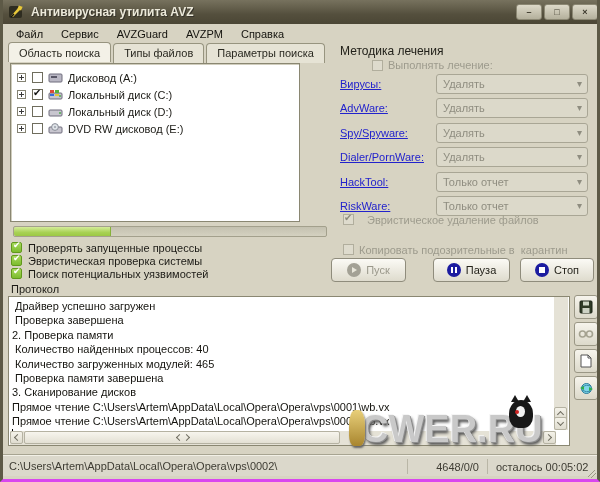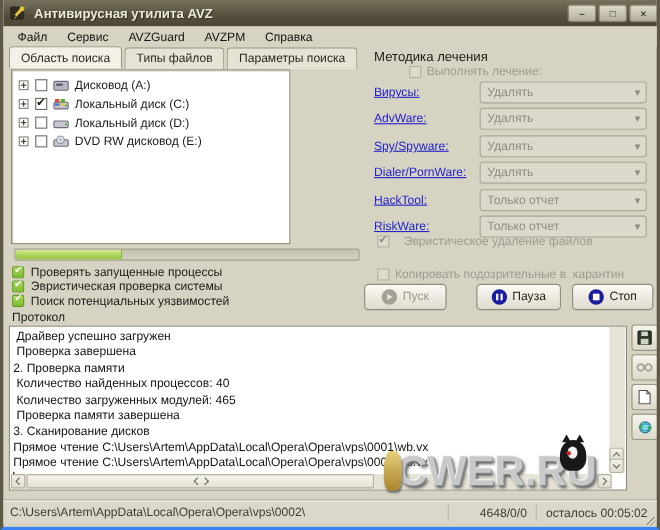--- a/index.html
+++ b/index.html
@@ -1,20 +1,20 @@
 <!DOCTYPE html>
 <html><head>
 <meta charset="utf-8">
 <style>
   * { margin:0; padding:0; box-sizing:border-box; }
   body { font-family:"Liberation Sans", sans-serif; background:#3a382c; }
   #window {
     position:relative; width:600px; height:482px; overflow:hidden;
     background:#d7d3c2;
-    border-left:3px solid #5d5946; border-right:3px solid #5d5946; border-bottom:3px solid #3b82f6;
+    border-left:3px solid #5d5946; border-right:3px solid #5d5946; border-bottom:3px solid #d946ef;
     font-size:11px; color:#1c1b16;
   }
   
   .titlebar { position:absolute; left:0; top:0; width:600px; height:24px;
     background:linear-gradient(#77725e,#544f3d 60%,#4b4635);
     display:flex; align-items:center; padding:0 5px; }
   .titlebar .title { color:#ece9da; font-weight:bold; font-size:12px; margin-left:7px; flex:1;
     text-shadow:1px 1px 0 #36332a; }
   .winbtn { width:26px; height:16px; margin-left:2px; border:1px solid #8b8773; border-radius:3px;
     background:linear-gradient(#ddd9c9,#b4b09c); color:#3c392c; font-size:9px; line-height:14px;
@@ -23,21 +23,21 @@
   .menubar { position:absolute; left:0; top:24px; width:600px; height:19px; display:flex;
     align-items:center; padding-left:4px; background:#d7d3c2; }
   .menu-item { padding:2px 9px; color:#14130e; }
   
   .tabs { position:absolute; left:5px; top:43px; height:20px; display:flex; }
   .tab { border:1px solid #97947f; border-bottom:none; border-radius:4px 4px 0 0;
     background:linear-gradient(#ecead e0,#e3e0d2); background:#e6e3d5; padding:3px 10px 0 10px;
     margin-right:2px; color:#2a2921; }
   .tab.active { background:#f3f1e7; font-weight:normal; position:relative; top:-1px; padding-top:4px; }
   
-  .treebox { position:absolute; left:7px; top:63px; width:254px; height:159px; background:#fff;
+  .treebox { position:absolute; left:7px; top:63px; width:290px; height:159px; background:#fff;
     border:1px solid #8a8772; box-shadow:inset 1px 1px 0 #d0cdbd; overflow:hidden; }
   .tree-row { display:flex; align-items:center; height:17px; padding-left:6px; }
   .expander { width:9px; height:9px; border:1px solid #848272; background:#fff; position:relative;
     margin-right:6px; flex:none; }
   .expander::before, .expander::after { content:""; position:absolute; background:#3a3a3a; }
   .expander::before { left:1px; right:1px; top:3px; height:1px; }
   .expander::after { top:1px; bottom:1px; left:3px; width:1px; }
   .cb { width:11px; height:11px; border:1px solid #6f6d5d; background:#fff; position:relative;
     margin-right:5px; flex:none; }
   .cb.checked::after { content:"✔"; position:absolute; left:0px; top:-3px; font-size:10px; color:#111; }
@@ -108,21 +108,21 @@
   .cat-ear1, .cat-ear2 { position:absolute; width:0; height:0; border-left:4px solid transparent;
     border-right:4px solid transparent; border-bottom:7px solid #181818; top:-3px; }
   .cat-ear1 { right:2px; } .cat-ear2 { right:14px; }
   .cat-nose { position:absolute; right:14px; top:12px; width:4px; height:4px; border-radius:50%; background:#cc2222; }
   
   .statusbar { position:absolute; left:0px; top:455px; width:594px; height:21px; background:#dbd8cb;
     border-top:1px solid #f2f0e6; box-shadow:0 -1px 0 #a7a491; display:flex; align-items:center; color:#3e3c33; }
   .sb-path { padding-left:6px; flex:1; }
   .sb-cell { border-left:1px solid #b9b6a6; padding:2px 8px; height:15px; }
   .sb-count { width:80px; text-align:right; }
-  .sb-remain { width:110px; text-align:center; }
+  .sb-remain { width:110px; text-align:left; }
   .grip { position:absolute; right:1px; bottom:1px; width:8px; height:8px;
     background:linear-gradient(135deg, transparent 40%, #9a9785 40%, #9a9785 50%, transparent 50%, transparent 65%, #9a9785 65%, #9a9785 75%, transparent 75%); }
 </style>
 </head>
 <body>
 
 <div id="window">
 
   <div class="titlebar">
     <svg width="16" height="16" viewBox="0 0 16 16">

